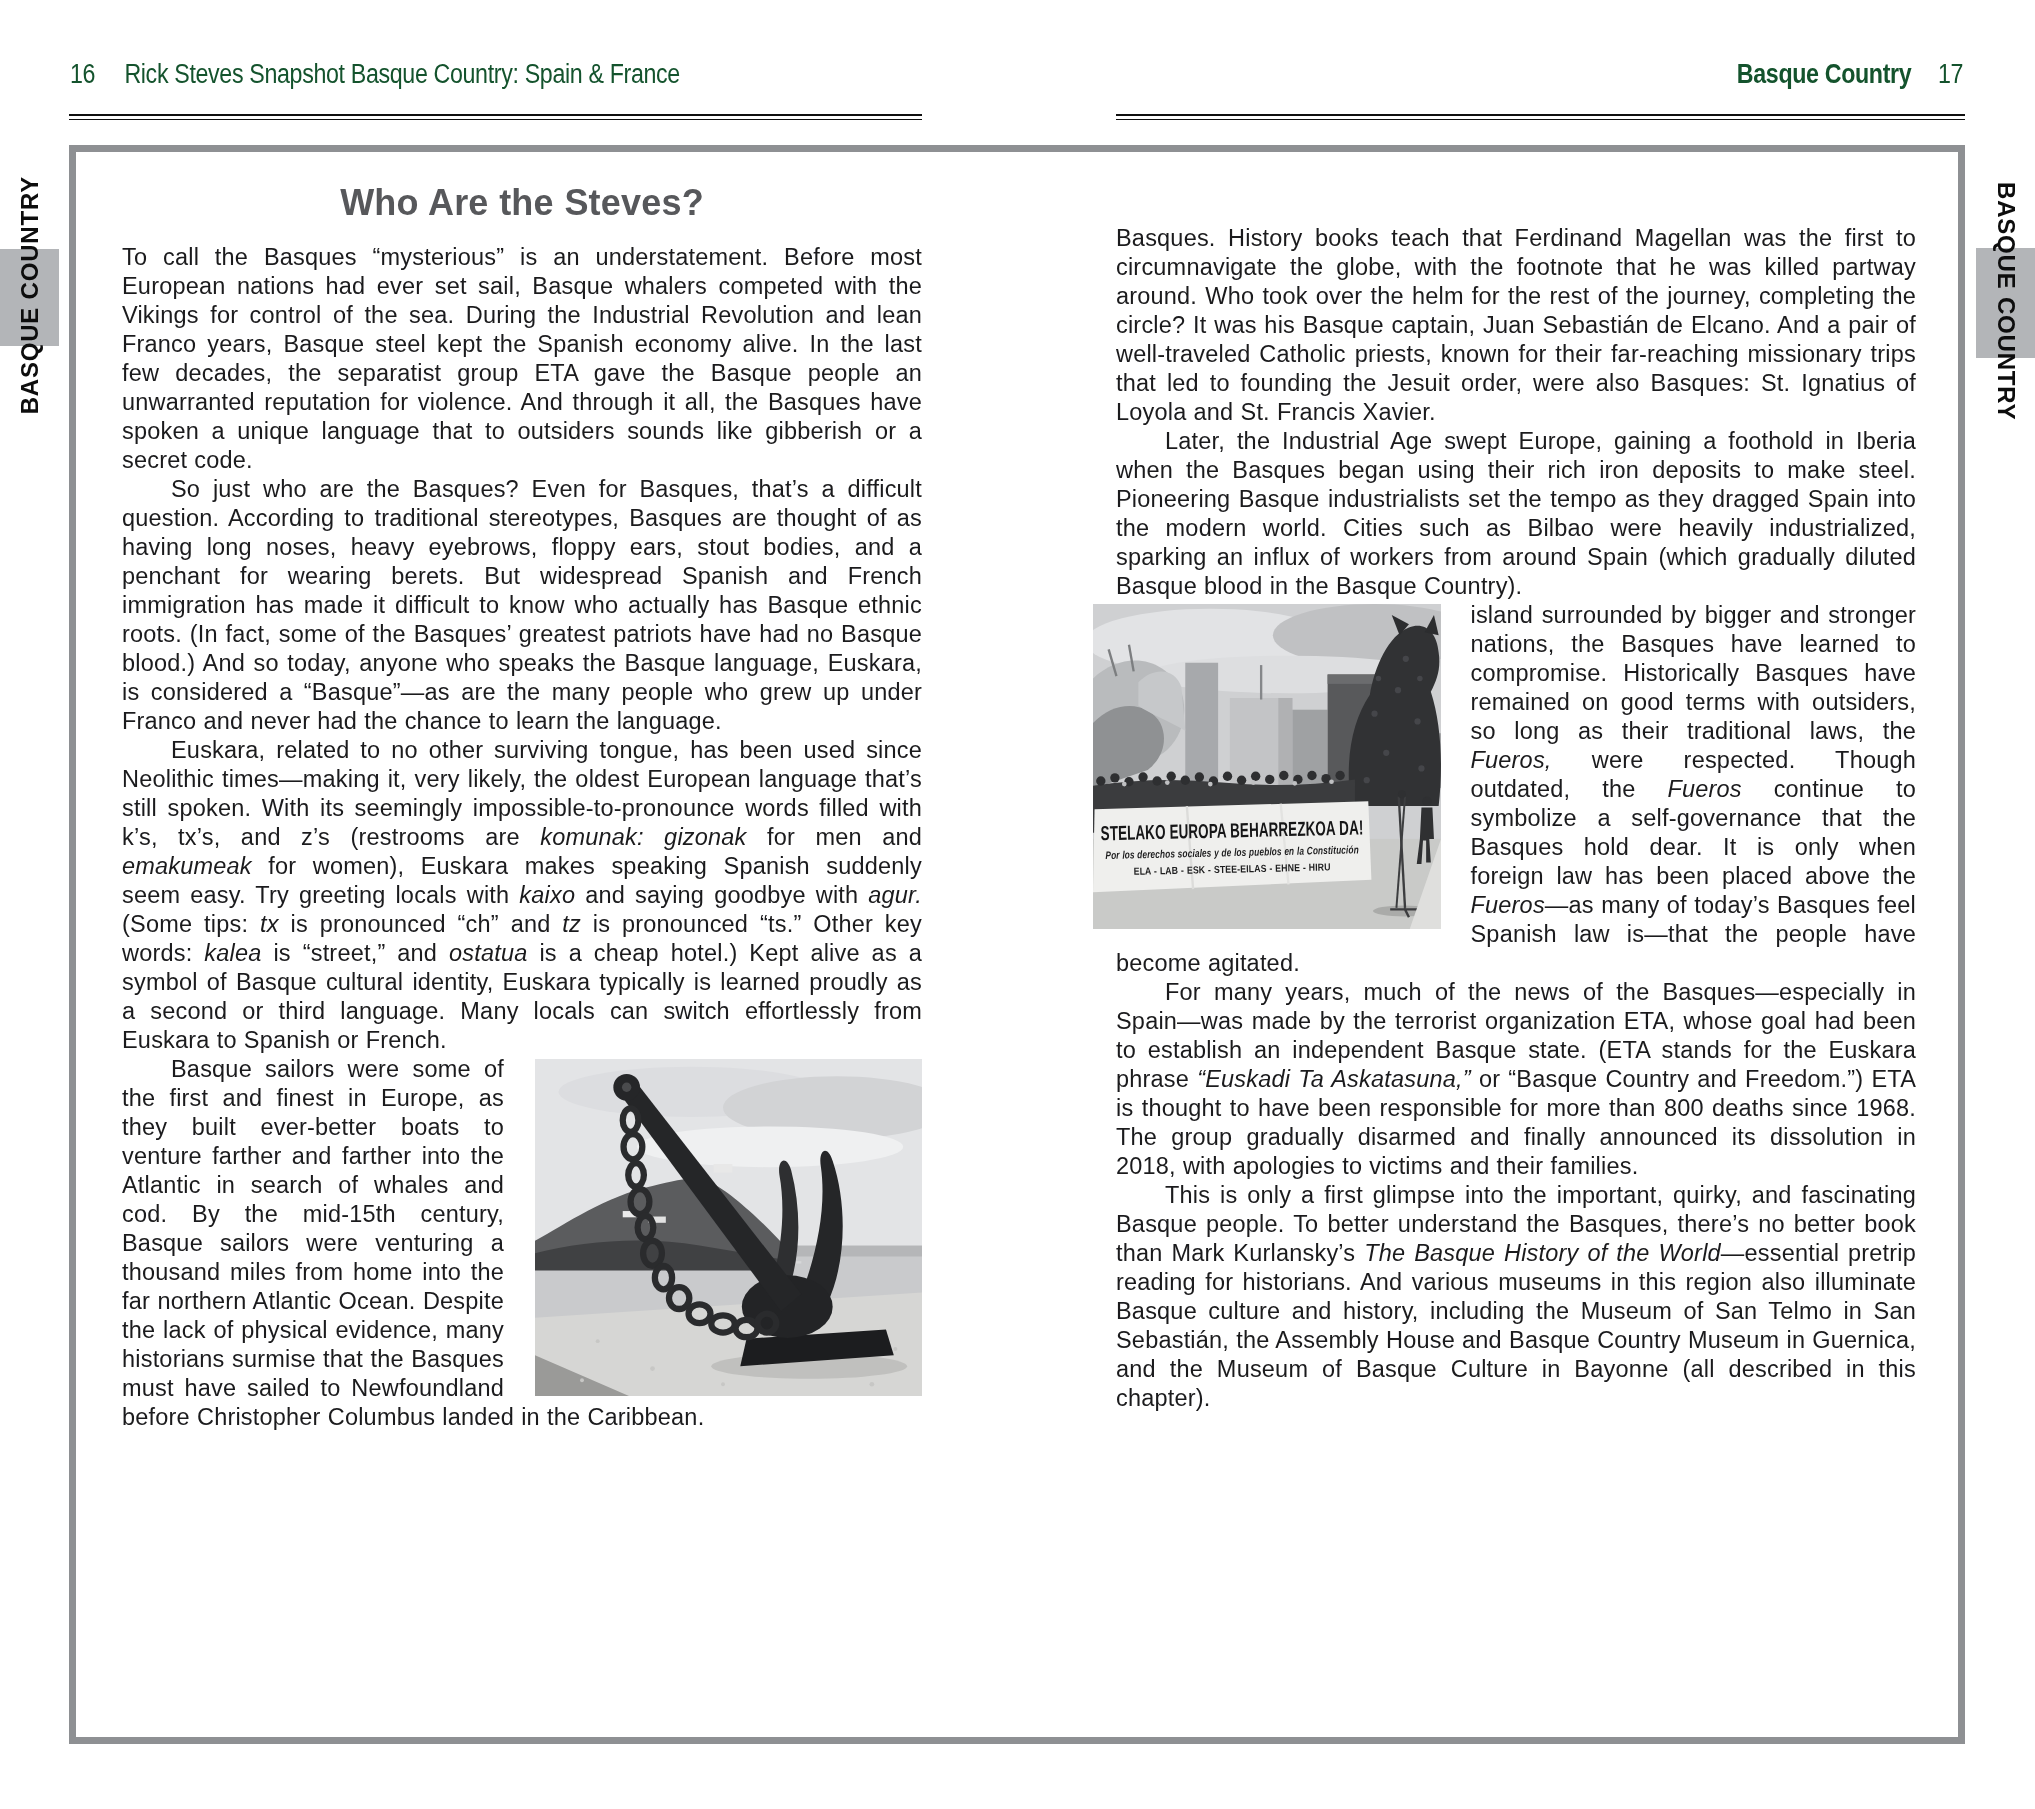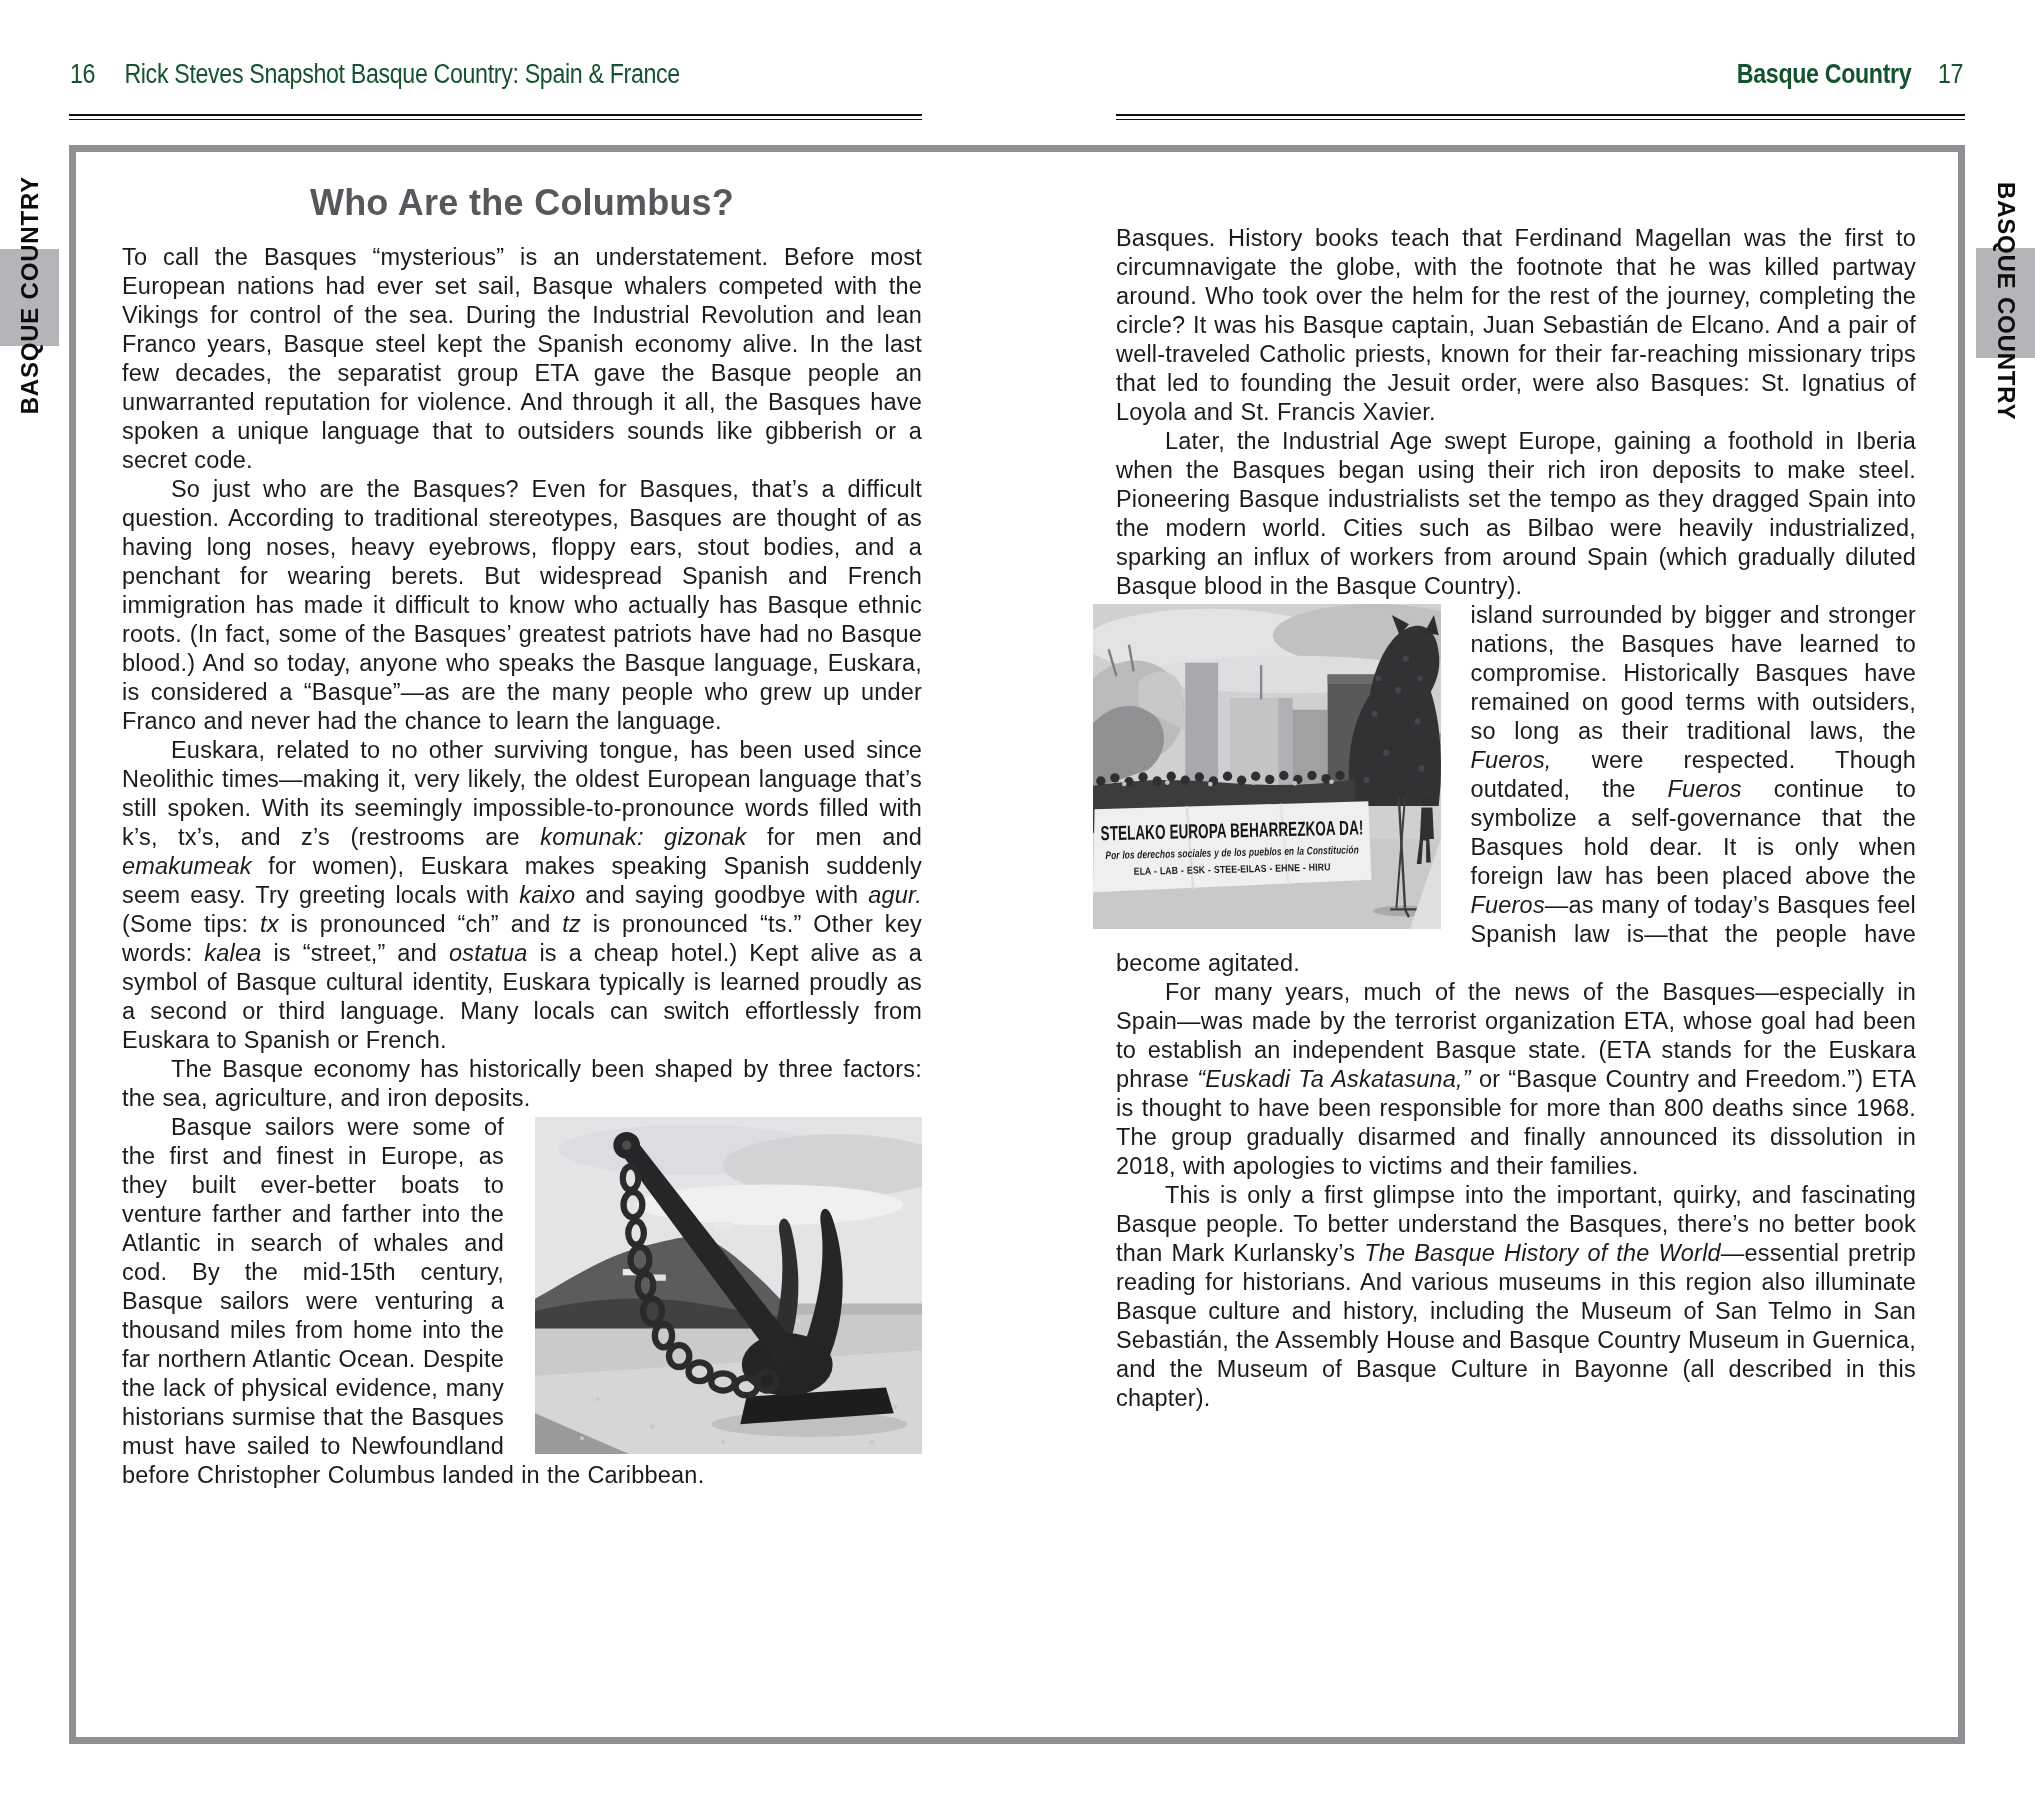--- a/index.html
+++ b/index.html
@@ -65,25 +65,24 @@
     <span>BASQUE COUNTRY</span>
   </div>
 <div class="tabblock tabblock-right"></div>
 <div class="tabtext tabtext-right">
     <span>BASQUE COUNTRY</span>
   </div>
 
 <div class="framebox"></div>
 
 <div class="col col-left">
-  <h1 class="article-title">Who Are the Columbus?</h1>
+  <h1 class="article-title">Who Are the Steves?</h1>
   <p class="para">To call the Basques “mysterious” is an understatement. Before most European nations had ever set sail, Basque whalers competed with the Vikings for control of the sea. During the Industrial Revolution and lean Franco years, Basque steel kept the Spanish economy alive. In the last few decades, the separatist group ETA gave the Basque people an unwarranted reputation for violence. And through it all, the Basques have spoken a unique language that to outsiders sounds like gibberish or a secret code.</p>
   <p class="para indent">So just who are the Basques? Even for Basques, that’s a difficult question. According to traditional stereotypes, Basques are thought of as having long noses, heavy eyebrows, floppy ears, stout bodies, and a penchant for wearing berets. But widespread Spanish and French immigration has made it difficult to know who actually has Basque ethnic roots. (In fact, some of the Basques’ greatest patriots have had no Basque blood.) And so today, anyone who speaks the Basque language, Euskara, is considered a “Basque”—as are the many people who grew up under Franco and never had the chance to learn the language.</p>
   <p class="para indent">Euskara, related to no other surviving tongue, has been used since Neolithic times—making it, very likely, the oldest European language that’s still spoken. With its seemingly impossible-to-pronounce words filled with k’s, tx’s, and z’s (restrooms are <i>komunak: gizonak</i> for men and <i>emakumeak</i> for women), Euskara makes speaking Spanish suddenly seem easy. Try greeting locals with <i>kaixo</i> and saying goodbye with <i>agur.</i> (Some tips: <i>tx</i> is pronounced “ch” and <i>tz</i> is pronounced “ts.” Other key words: <i>kalea</i> is “street,” and <i>ostatua</i> is a cheap hotel.) Kept alive as a symbol of Basque cultural identity, Euskara typically is learned proudly as a second or third language. Many locals can switch effortlessly from Euskara to Spanish or French.</p>
-  <p class="para indent">The Basque economy has historically been shaped by three factors: the sea, agriculture, and iron deposits.</p>
   <p class="para indent">
     <span class="photo-anchor">
 
       <svg viewBox="0 0 494 430" preserveAspectRatio="none">
         <rect x="0" y="0" width="494" height="250" fill="#e3e4e6"></rect>
         <ellipse cx="200" cy="42" rx="170" ry="32" fill="#dcdde0"></ellipse>
         <ellipse cx="385" cy="62" rx="145" ry="40" fill="#d2d3d5"></ellipse>
         <ellipse cx="300" cy="112" rx="170" ry="26" fill="#eff0f1"></ellipse>
         <rect x="0" y="246" width="494" height="86" fill="#c9cacc"></rect>
         <rect x="40" y="258" width="300" height="3" fill="#d6d7d9"></rect>

